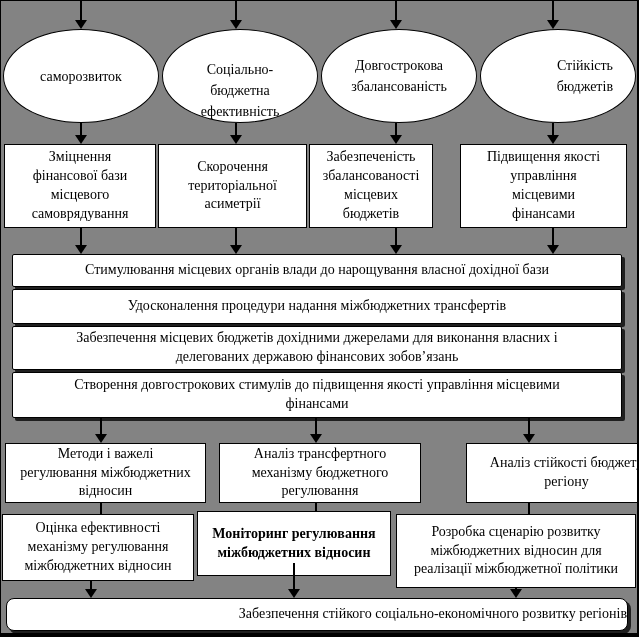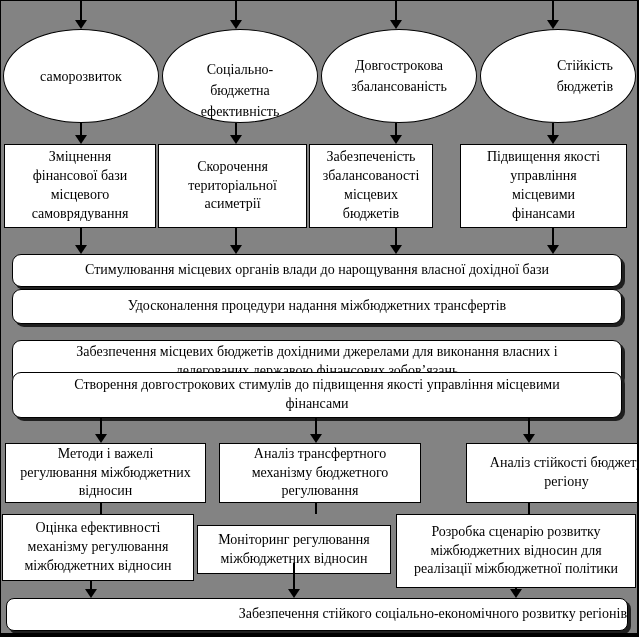--- a/index.html
+++ b/index.html
@@ -18,21 +18,21 @@
   .shape{
     position:absolute;
     background:#fff;
     border:1px solid #000;
     box-sizing:border-box;
     display:flex;align-items:center;justify-content:center;
     text-align:center;
     font-size:14px;line-height:1.35;
   }
   .ellipse{border-radius:50%;padding:0 22px;line-height:1.5;}
-  .rbox{border-radius:9px;box-shadow:3px 3px 0 #1f1f1f;}
+  .rbox{border-radius:2px;box-shadow:3px 3px 0 #1f1f1f;}
   .arr{position:absolute;width:2px;background:#000;}
   .arr::after{
     content:"";position:absolute;left:-5px;bottom:-9px;
     width:0;height:0;
     border-left:6px solid transparent;
     border-right:6px solid transparent;
     border-top:9px solid #000;
   }
   .conn{position:absolute;width:2px;background:#000;}
 </style>
@@ -81,21 +81,21 @@
   <div class="arr" style="left:234px;top:227px;height:17px;"></div>
   <div class="arr" style="left:394px;top:227px;height:17px;"></div>
   <div class="arr" style="left:551px;top:227px;height:17px;"></div>
 
   <div class="shape rbox" style="left:11px;top:253px;width:610px;height:33px;padding:0 48px;">
       <span>Стимулювання місцевих органів влади до нарощування власної дохідної бази</span>
     </div>
   <div class="shape rbox" style="left:11px;top:288px;width:610px;height:35px;padding:0 20px;">
       <span>Удосконалення процедури надання міжбюджетних трансфертів</span>
     </div>
-  <div class="shape rbox" style="left:11px;top:339px;width:610px;height:44px;padding:0 48px;">
+  <div class="shape rbox" style="left:11px;top:325px;width:610px;height:44px;padding:0 48px;">
       <span>Забезпечення місцевих бюджетів дохідними джерелами для виконання власних і делегованих державою фінансових зобов’язань</span>
     </div>
   <div class="shape rbox" style="left:11px;top:371px;width:610px;height:46px;padding:0 48px;">
       <span>Створення довгострокових стимулів до підвищення якості управління місцевими фінансами</span>
     </div>
 
   <div class="arr" style="left:99px;top:417px;height:16px;"></div>
   <div class="arr" style="left:314px;top:417px;height:16px;"></div>
   <div class="arr" style="left:527px;top:417px;height:16px;"></div>
 
@@ -109,21 +109,21 @@
       <span>Аналіз стійкості бюджету регіону</span>
     </div>
 
   <div class="conn" style="left:99px;top:502px;height:11px;"></div>
   <div class="conn" style="left:314px;top:502px;height:11px;"></div>
   <div class="conn" style="left:527px;top:502px;height:11px;"></div>
 
   <div class="shape" style="left:1px;top:513px;width:192px;height:67px;padding:0 10px;">
       <span>Оцінка ефективності механізму регулювання міжбюджетних відносин</span>
     </div>
-  <div class="shape" style="left:196px;top:524px;width:194px;height:49px;padding:0 10px;">
+  <div class="shape" style="left:196px;top:510px;width:194px;height:65px;padding:0 10px;font-weight:bold;">
       <span>Моніторинг регулювання міжбюджетних відносин</span>
     </div>
   <div class="shape" style="left:395px;top:513px;width:240px;height:74px;padding:0 9px;">
       <span>Розробка сценарію розвитку міжбюджетних відносин для реалізації міжбюджетної політики</span>
     </div>
 
   <div class="arr" style="left:89px;top:580px;height:8px;"></div>
   <div class="arr" style="left:292px;top:562px;height:26px;"></div>
   <div class="arr" style="left:514px;top:587px;height:1px;"></div>
 

